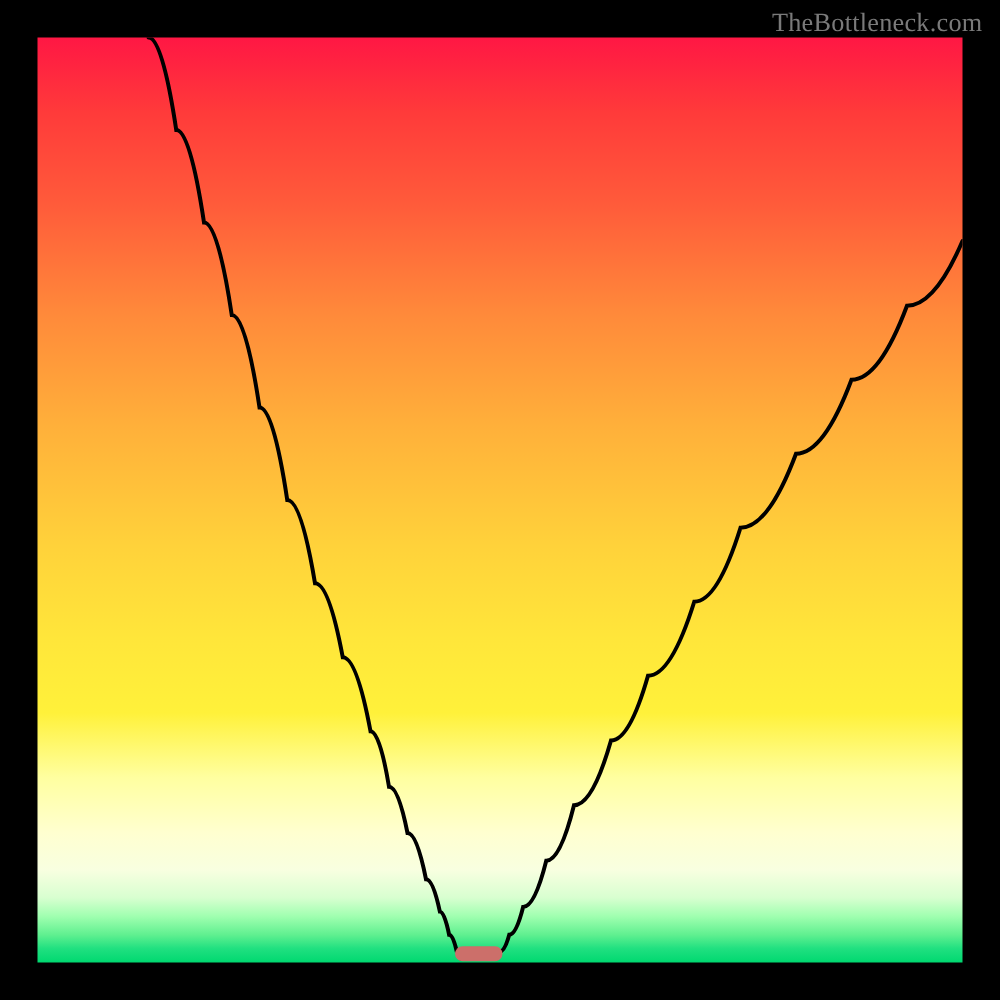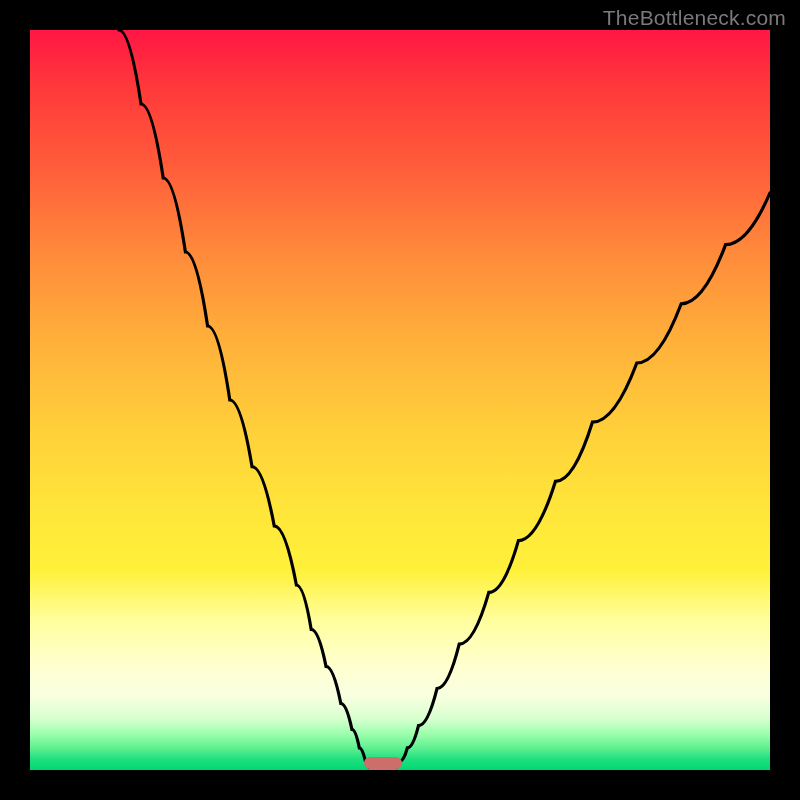--- a/index.html
+++ b/index.html
@@ -45,20 +45,21 @@
     );
   }
   .watermark {
     position: absolute;
     top: 6px;
     right: 14px;
     color: #7a7a7a;
     font-size: 21px;
     font-weight: 500;
     letter-spacing: 0.2px;
+    font-family: Liberation Serif, serif;
   }
   svg.curve {
     position: absolute;
     left: 0;
     top: 0;
     width: 740px;
     height: 740px;
   }
   .marker {
     position: absolute;

